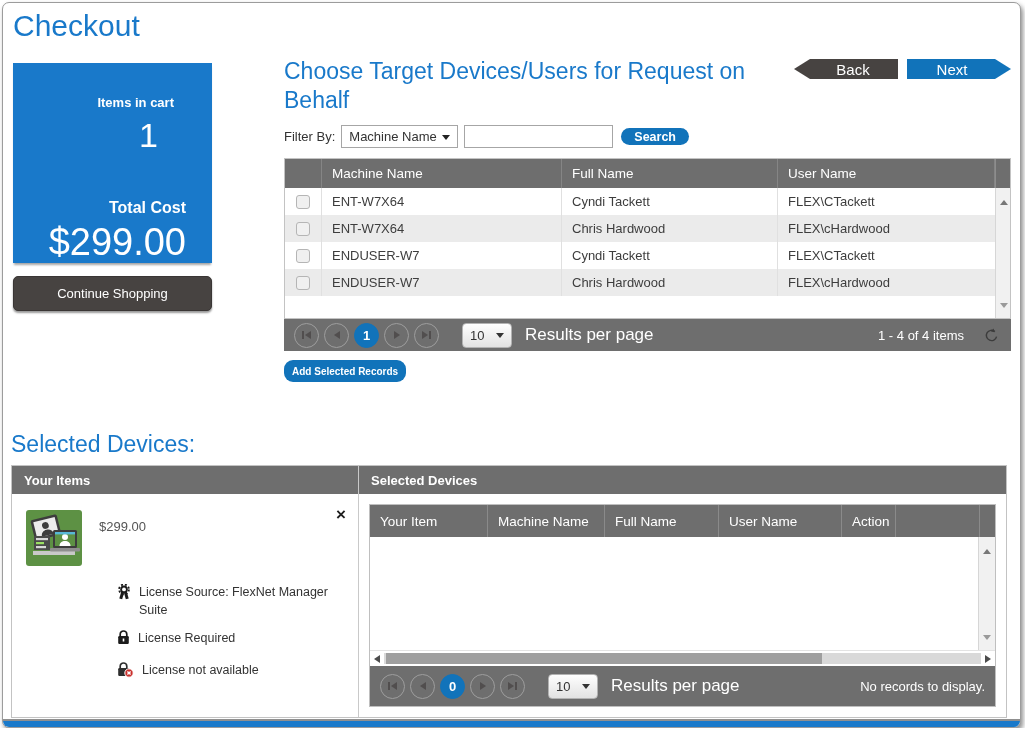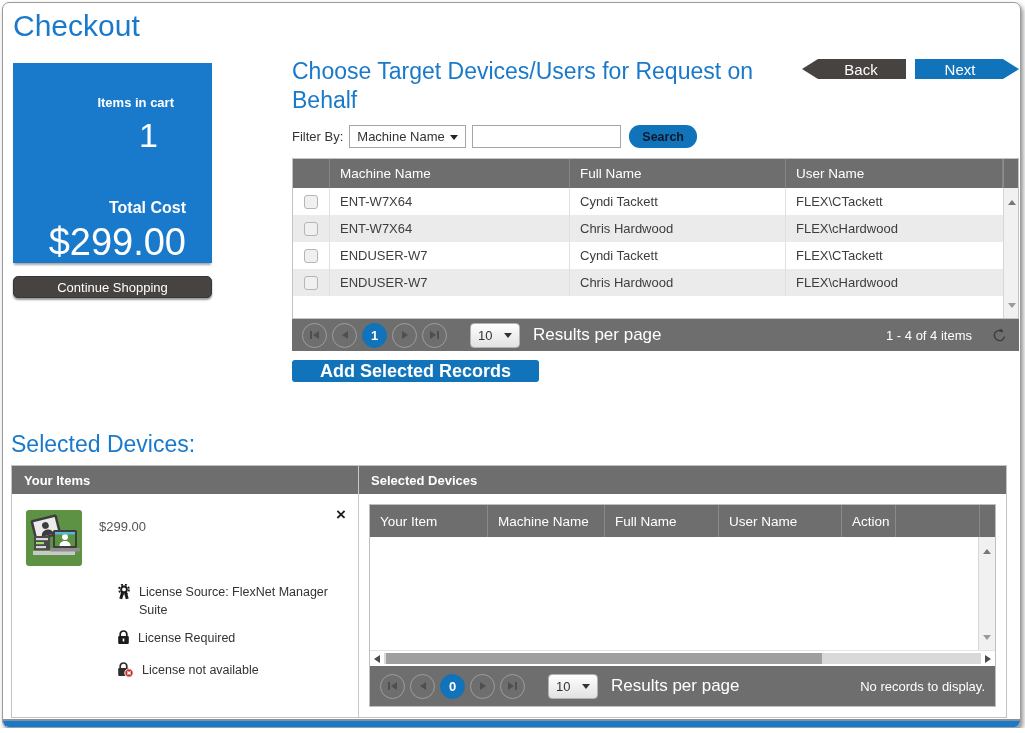--- a/index.html
+++ b/index.html
@@ -10,40 +10,40 @@
   .page-title { position:absolute; left:10px; top:6px; font-size:30px; font-weight:400; color:#1979ca; }
 
   
   .left-col { position:absolute; left:10px; top:60px; width:199px; }
   .cart-box { width:199px; height:200px; background:#1979ca; color:#fff; text-align:right;
               padding:32px 26px 0 0; box-shadow:0 3px 2px -1px rgba(0,0,0,.35); }
   .cart-items-label { font-size:13px; font-weight:700; padding-right:12px; }
   .cart-count { font-size:34px; font-weight:400; margin-top:6px; padding-right:28px; }
   .cart-total-label { font-size:16px; font-weight:700; margin-top:44px; }
   .cart-total { font-size:38px; font-weight:400; margin-top:4px; }
-  .continue-btn { display:block; width:199px; height:22px; margin-top:13px; background:#474341;
+  .continue-btn { display:block; width:199px; height:35px; margin-top:13px; background:#474341;
                   color:#fff; font-size:13px; font-family:inherit; border:1px solid #3a3635; border-radius:5px;
                   box-shadow:0 2px 2px rgba(0,0,0,.4); cursor:pointer; }
 
   
-  .right-col { position:absolute; left:289px; top:54px; width:727px; }
+  .right-col { position:absolute; left:281px; top:54px; width:727px; }
   .heading-row { position:relative; min-height:60px; }
   .step-heading { width:505px; color:#1979ca; font-size:23px; font-weight:400; line-height:1.28; }
   .nav-btns { position:absolute; right:0; top:2px; display:flex; gap:9px; }
   .nav-btn { height:20px; width:104px; color:#fff; font-size:15px; font-family:inherit; border:none; cursor:pointer; }
   .btn-back { background:#474341; clip-path:polygon(16px 0,100% 0,100% 100%,16px 100%,0 50%); padding-left:14px; }
   .btn-next { background:#1173ba; clip-path:polygon(0 0,calc(100% - 16px) 0,100% 50%,calc(100% - 16px) 100%,0 100%); padding-right:14px; }
   .instructions { margin-top:10px; font-size:13px; line-height:1.6; color:#333; }
   .instructions b { font-weight:700; }
   .filter-row { display:flex; align-items:center; gap:6px; margin:8px 0 10px; font-size:13px; color:#333; }
   .dd-select { display:flex; justify-content:space-between; align-items:center; width:117px; height:23px;
                border:1px solid #a6a6a6; background:#fff; padding:0 7px; cursor:pointer; }
   .caret-down { width:0; height:0; border:4px solid transparent; border-top:5px solid #222; margin-top:5px; }
   .filter-input { width:149px; height:23px; border:1px solid #a6a6a6; font-family:inherit; font-size:13px; padding:0 4px; }
-  .search-btn { height:23px; padding:0 13px; margin-left:2px; background:#1173ba; color:#0f172a; border:none;
+  .search-btn { height:17px; padding:0 13px; margin-left:2px; background:#1173ba; color:#ffffff; border:none;
                 border-radius:11px; font-size:12.5px; font-weight:700; font-family:inherit; cursor:pointer; }
 
   
   .grid1 { border:1px solid #c3c3c3; }
   .g1-head { display:flex; background:#6e6e6e; height:29px; align-items:center; color:#fff; font-size:13.5px; }
   .g1-head > div { border-right:1px solid #858585; height:100%; display:flex; align-items:center; padding-left:10px; }
   .g1-head .c-check { width:37px; }
   .g1-head .c-machine { width:240px; }
   .g1-head .c-full { width:216px; }
   .g1-head .c-user { width:217px; }
@@ -74,22 +74,22 @@
   .tri-r { width:0; height:0; border:4px solid transparent; border-left:6px solid #514e4e; border-right:0; }
   .pbar { width:2px; height:8px; background:#514e4e; }
   .psize { width:50px; height:25px; margin-left:18px; background:linear-gradient(#fefefe,#e2e2e2);
            border:1px solid #b2b2b2; border-radius:4px; display:flex; justify-content:space-between;
            align-items:center; padding:0 7px; font-size:13px; color:#333; cursor:pointer; flex:none; }
   .psize .caret-down { border-top-color:#333; border-width:4px; border-top-width:5px; margin-top:4px; }
   .presults { color:#fff; font-size:17px; margin-left:8px; white-space:nowrap; }
   .pright { margin-left:auto; color:#fff; font-size:13px; white-space:nowrap; }
   .refresh-wrap { margin-left:15px; margin-right:2px; display:flex; cursor:pointer; }
 
-  .add-btn { margin-top:9px; height:22px; padding:0 28px; background:#1173ba; color:#fff; border:none;
-             border-radius:3px; font-size:18px; font-weight:700; font-family:inherit; cursor:pointer; }
+  .add-btn { margin-top:9px; height:22px; padding:0 8px; background:#1173ba; color:#fff; border:none;
+             border-radius:9px; font-size:10px; font-weight:700; font-family:inherit; cursor:pointer; }
 
   .selected-heading { position:absolute; left:8px; top:428px; color:#1979ca; font-size:23px; font-weight:400; }
 
   
   .panels { position:absolute; left:8px; top:462px; width:996px; height:253px; border:1px solid #c3c3c3; display:flex; background:#fff; }
   .panel-left { width:347px; border-right:1px solid #c9c9c9; }
   .panel-right { flex:1; }
   .panel-head { height:28px; background:#6e6e6e; color:#fff; font-size:13px; font-weight:700;
                 display:flex; align-items:center; padding-left:12px; }
   .item-card { position:relative; padding:16px 12px 0 14px; }

